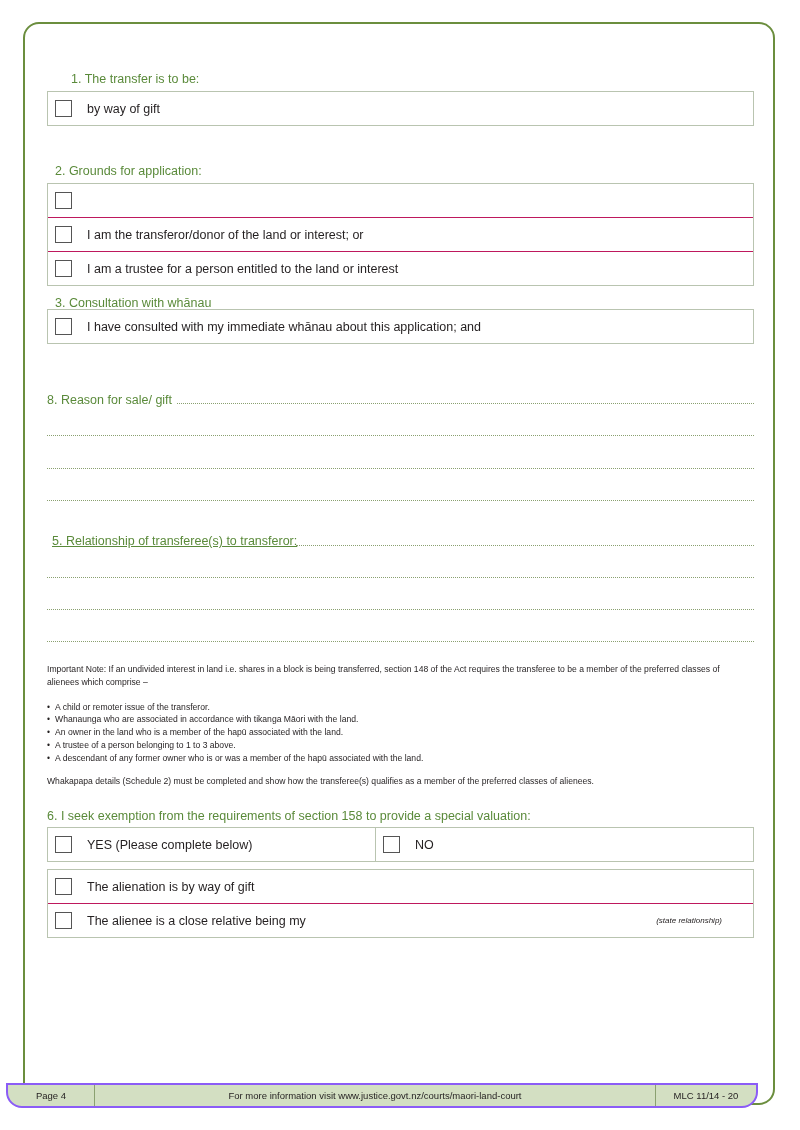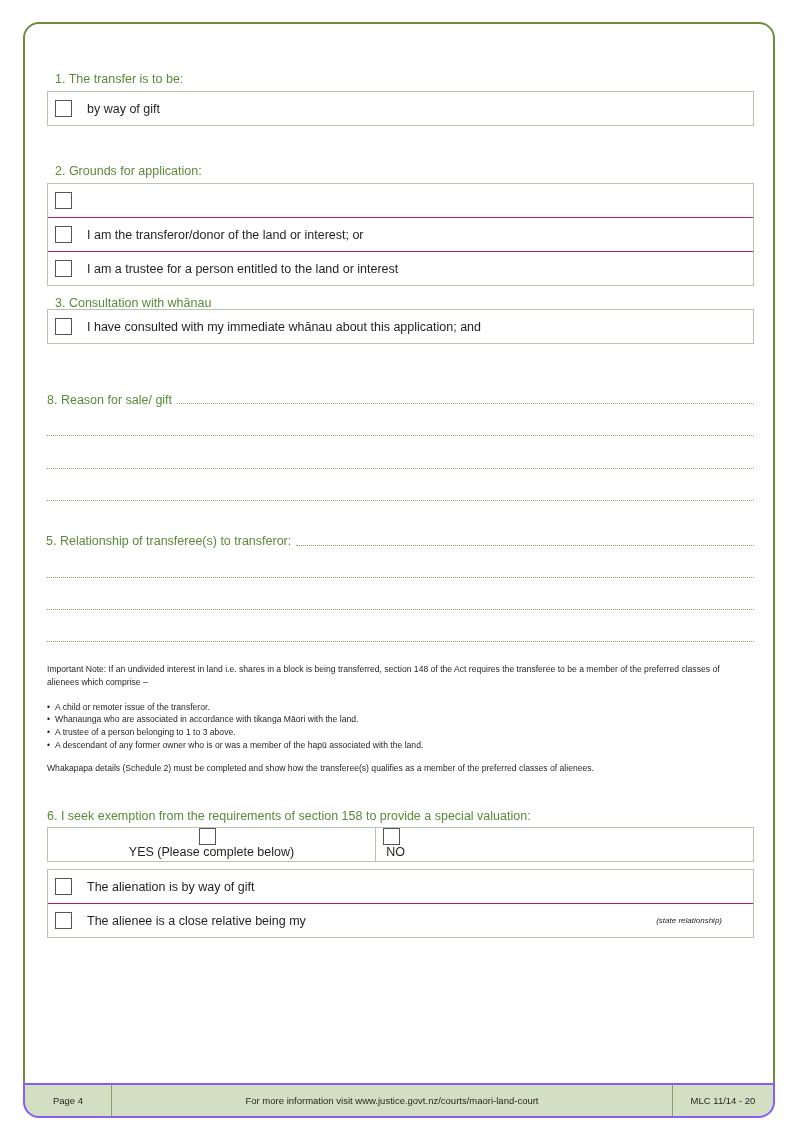--- a/index.html
+++ b/index.html
@@ -11,38 +11,38 @@
   .box { position: absolute; left: 47px; width: 707px; border: 1px solid #b9c4b0; box-sizing: border-box; }
   .row { position: relative; height: 33px; border-bottom: 1px solid #be185d; display: flex; align-items: center; }
   .row:last-child { border-bottom: none; }
   .cb { width: 17px; height: 17px; border: 1px solid #555; box-sizing: border-box; margin-left: 7px; margin-right: 15px; flex: 0 0 auto; background: #fff; }
   .lbl { font-size: 12.5px; color: #231f20; white-space: nowrap; }
   .dotline { position: absolute; left: 47px; right: 46px; height: 0; border-bottom: 1px dotted #8aa070; }
   .q-line { position: absolute; height: 0; border-bottom: 1px dotted #8aa070; }
   .note { position: absolute; left: 47px; width: 700px; font-size: 8.6px; line-height: 12.8px; color: #231f20; }
   .note ul { list-style: none; margin: 0; padding: 0; }
   .note li::before { content: "•"; margin-right: 5px; }
-  .footer { position: absolute; left: 23px; top: 1083px; width: 752px; height: 35px; background: #d3dfc2;
+  .footer { position: absolute; left: 6px; top: 1083px; width: 752px; height: 25px; background: #d3dfc2;
             border: 2px solid #8b5cf6; border-top-width: 2px; border-radius: 0 0 16px 16px; box-sizing: border-box;
             display: flex; font-size: 9.5px; color: #231f20; }
   .footer .cell { display: flex; align-items: center; justify-content: center; }
   .footer .c1 { width: 86px; border-right: 1px solid #8aa070; }
   .footer .c2 { flex: 1; border-right: 1px solid #8aa070; }
   .footer .c3 { width: 100px; }
   .italic-small { font-style: italic; font-size: 8px; color: #231f20; position: absolute; right: 31px; }
   .split { display: flex; height: 33px; }
-  .split .half { display: flex; align-items: center; flex-direction: column; }
+  .split .half { display: flex; align-items: center; }
   .split .h1 { width: 327px; border-right: 1px solid #b9c4b0; }
 </style>
 </head>
 <body>
 
 <div class="frame"></div>
 
-<div class="sec-title" style="top:72px;">1.  The transfer is to be:</div>
+<div class="sec-title" style="top:72px;margin-left:16px;">1.  The transfer is to be:</div>
 <div class="box" style="top:91px;">
   <div class="row">
     <span class="cb"></span>
     <span class="lbl">by way of gift</span>
   </div>
 </div>
 
 <div class="sec-title" style="top:164px;">2.  Grounds for application:</div>
 <div class="box" style="top:183px;">
   <div class="row">
@@ -65,31 +65,32 @@
     <span class="lbl">I have consulted with my immediate whānau about this application; and</span>
   </div>
 </div>
 
 <div class="sec-title" style="top:393px; left:47px;">8.  Reason for sale/ gift</div>
 <div class="q-line" style="top:403px; left:177px; right:46px;"></div>
 <div class="dotline" style="top:435px;"></div>
 <div class="dotline" style="top:468px;"></div>
 <div class="dotline" style="top:500px;"></div>
 
-<div class="sec-title" style="top:534px; left:46px;">5.  Relationship of transferee(s) to transferor:</div>
+<div class="sec-title" style="top:534px; left:52px;text-decoration:underline;">5.  Relationship of transferee(s) to transferor:</div>
 <div class="q-line" style="top:545px; left:296px; right:46px;"></div>
 <div class="dotline" style="top:577px;"></div>
 <div class="dotline" style="top:609px;"></div>
 <div class="dotline" style="top:641px;"></div>
 
 <div class="note" style="top:663px;">
   <div>Important Note: If an undivided interest in land i.e. shares in a block is being transferred, section 148 of the Act requires the transferee to be a member of the preferred classes of alienees which comprise –</div>
   <ul style="margin-top:12px;">
     <li>A child or remoter issue of the transferor.</li>
     <li>Whanaunga who are associated in accordance with tikanga Māori with the land.</li>
+    <li>An owner in the land who is a member of the hapū associated with the land.</li>
     <li>A trustee of a person belonging to 1 to 3 above.</li>
     <li>A descendant of any former owner who is or was a member of the hapū associated with the land.</li>
   </ul>
   <div style="margin-top:10px;">Whakapapa details (Schedule 2) must be completed and show how the transferee(s) qualifies as a member of the preferred classes of alienees.</div>
 </div>
 
 <div class="sec-title" style="top:809px; left:47px;">6.  I seek exemption from the requirements of section 158 to provide a special valuation:</div>
 <div class="box" style="top:827px;">
   <div class="split">
     <div class="half h1">

